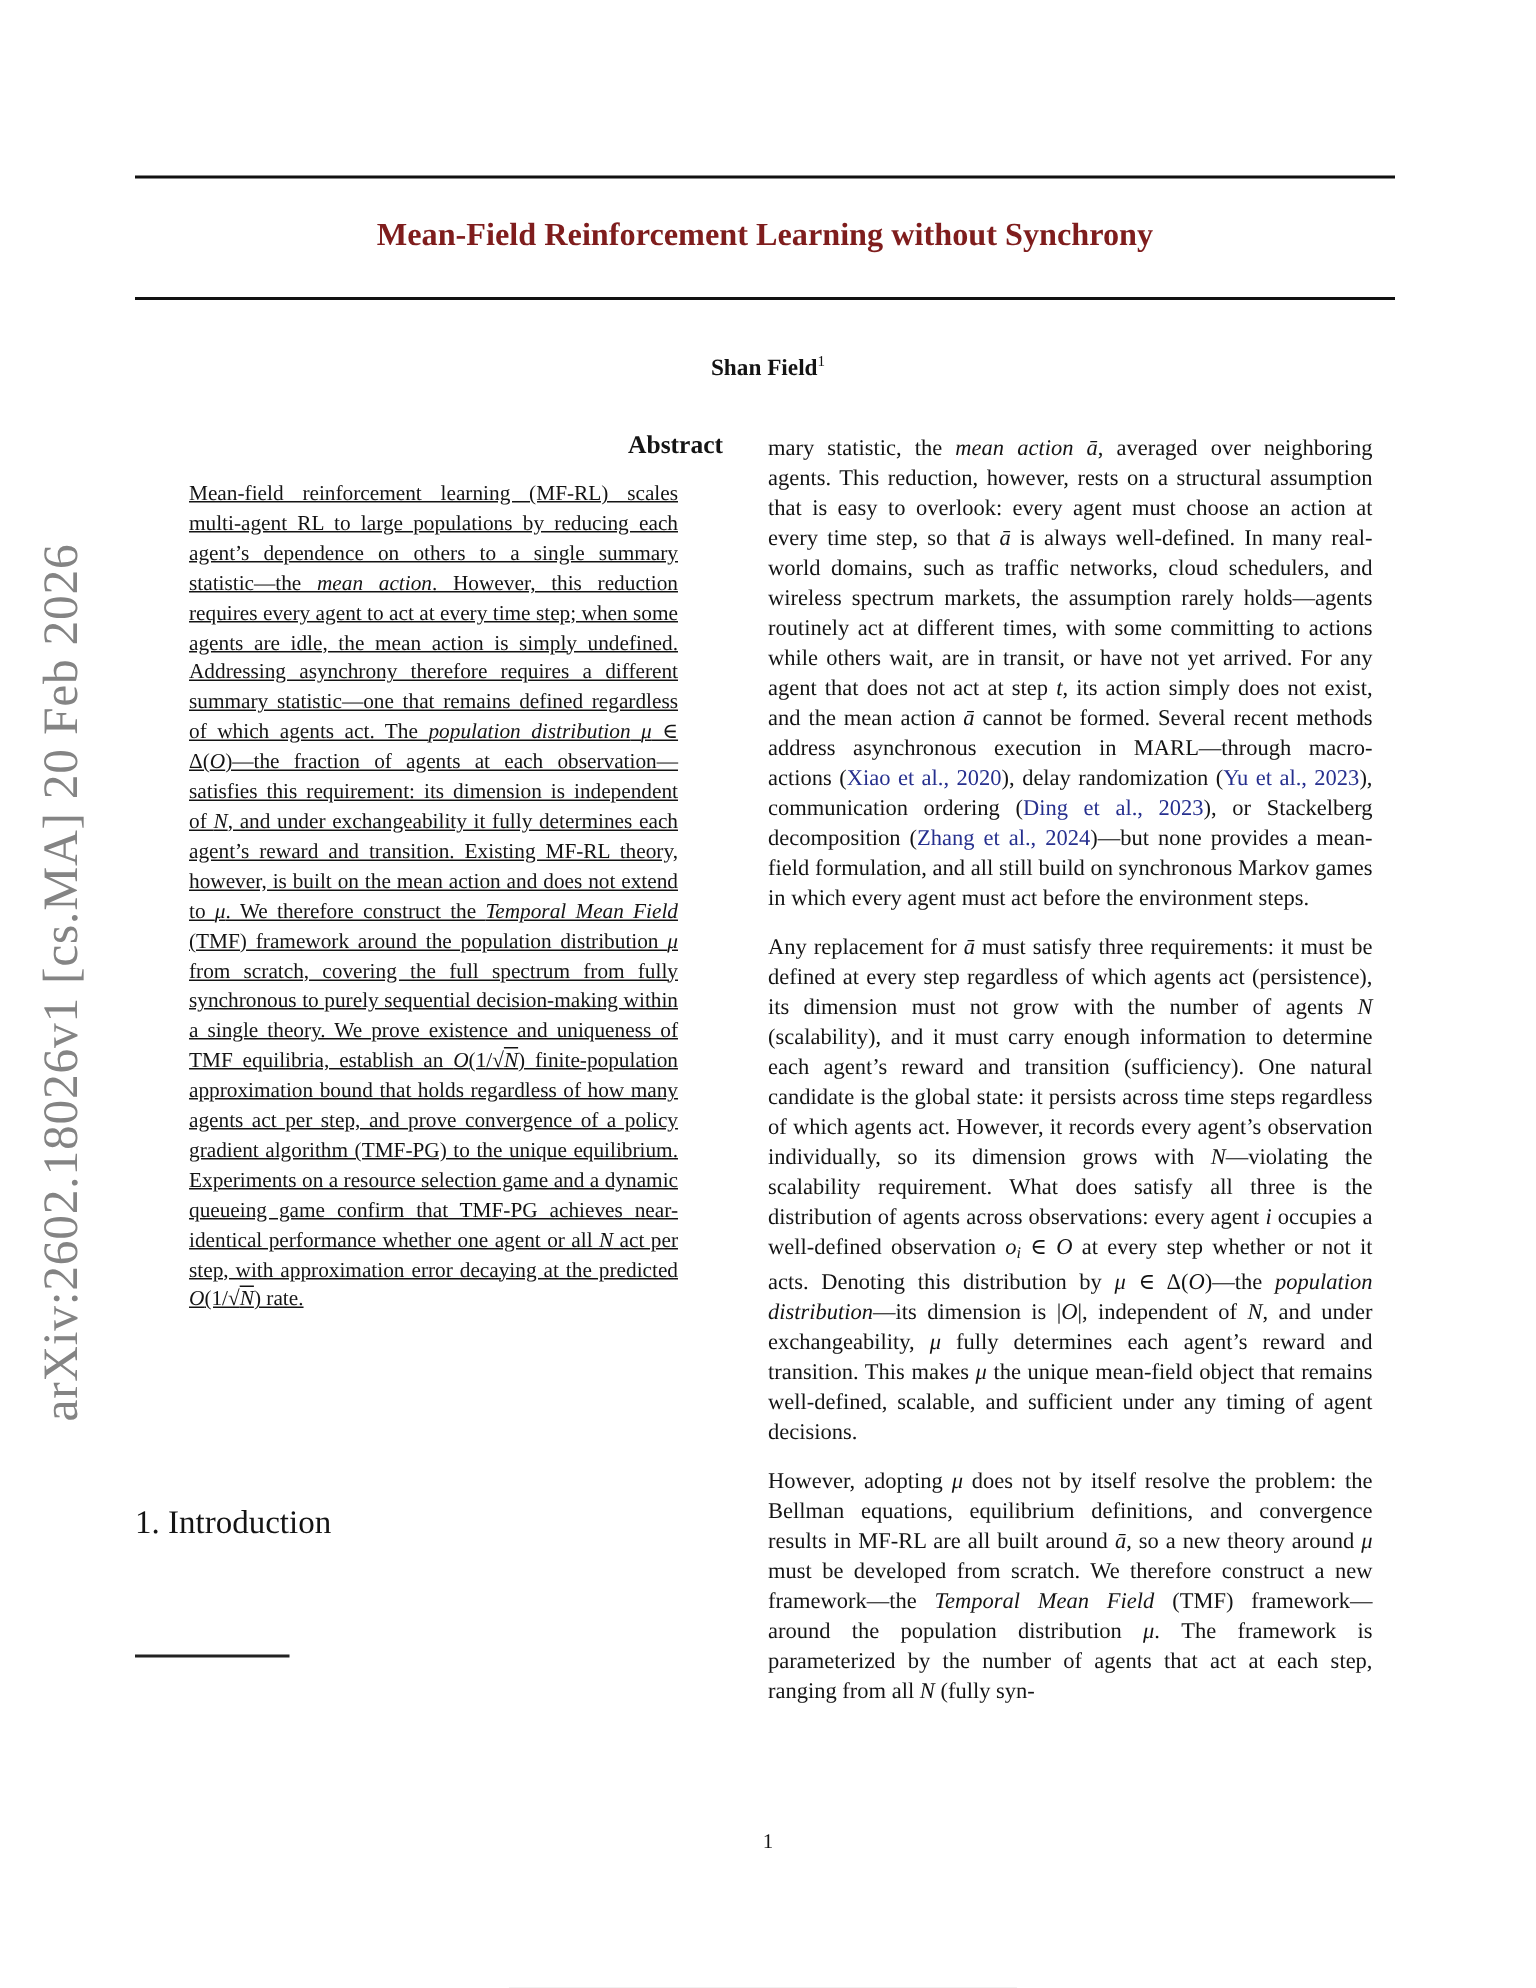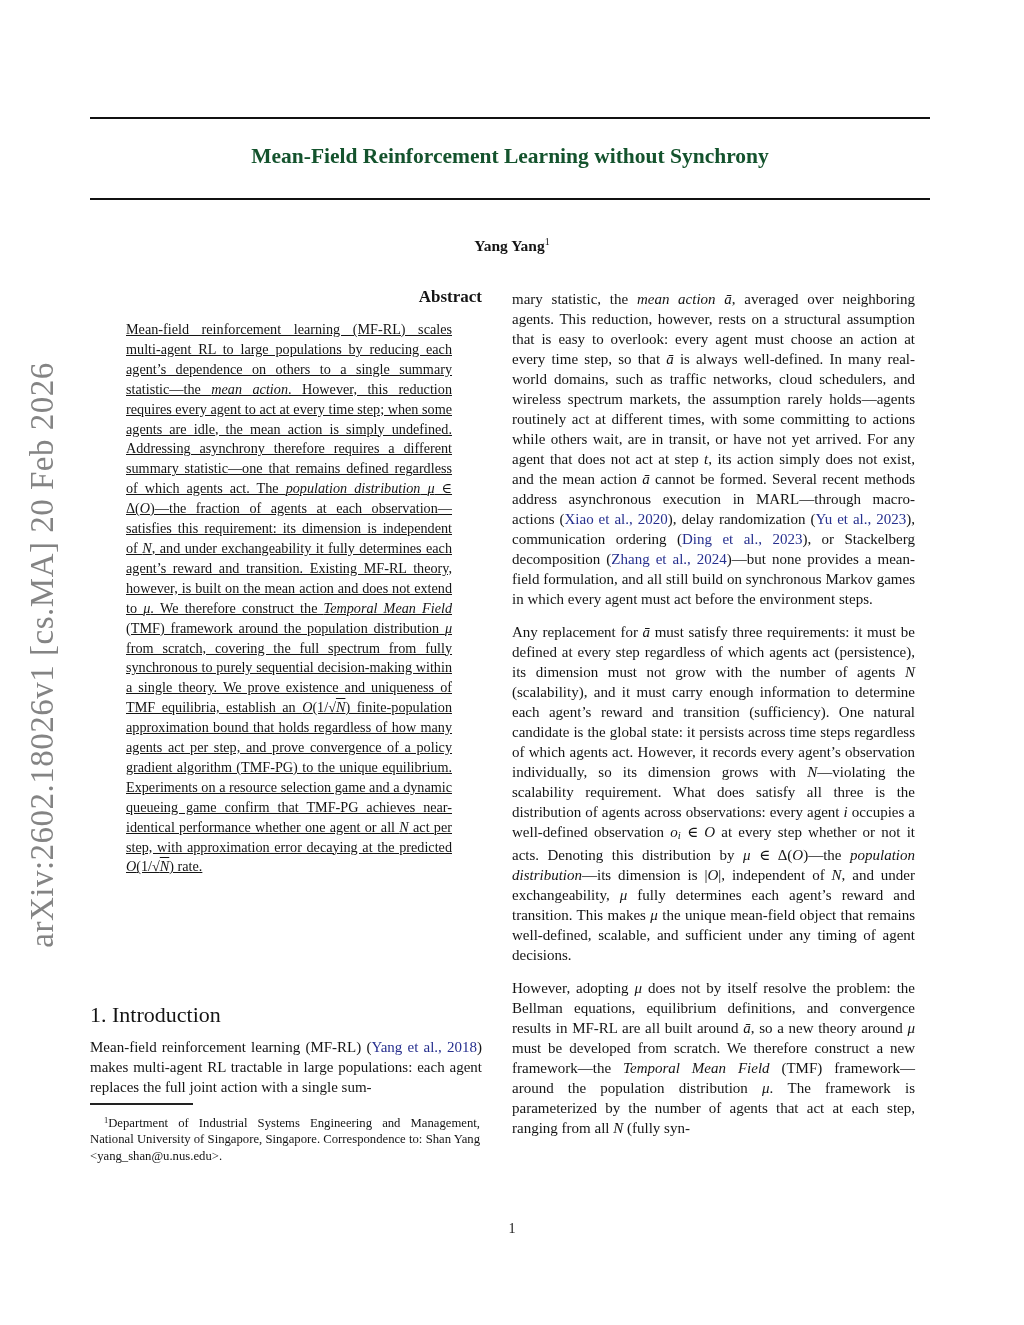--- a/index.html
+++ b/index.html
@@ -22,21 +22,21 @@
     color:var(--watermark-color,#848484);
   }
   .rule{
     position:absolute;left:90px;width:840px;height:2.4px;background:#111;
   }
   .rule-top{top:117px;}
   .rule-bottom{top:198px;}
   .title{
     position:absolute;left:90px;top:144px;width:840px;
     margin:0;text-align:center;
-    font-size:21.5px;font-weight:bold;color:#14532d;
+    font-size:21.5px;font-weight:bold;color:#7f1d1d;
   }
   .author{
     position:absolute;left:0;top:236px;width:1024px;
     text-align:center;font-size:15.5px;font-weight:bold;
   }
   .author .sup{font-size:10px;vertical-align:6px;font-weight:normal;}
   .abstract-block{position:absolute;left:90px;top:287px;width:392px;}
   .abstract-heading{
     margin:0 0 13px 0;text-align:right;
     font-size:17px;font-weight:bold;
@@ -84,40 +84,38 @@
 
 <div class="page">
 
   <div class="watermark">arXiv:2602.18026v1  [cs.MA]  20 Feb 2026</div>
 
   <div class="rule rule-top"></div>
   <h1 class="title">Mean-Field Reinforcement Learning without Synchrony</h1>
   <div class="rule rule-bottom"></div>
 
   <div class="author">
-    <span>Yang Yang</span><span class="sup">1</span>
+    <span>Shan Field</span><span class="sup">1</span>
   </div>
 
   <div class="abstract-block">
     <h2 class="abstract-heading">Abstract</h2>
     <p class="abstract-body"><span class="seg-p">Mean-field reinforcement learning (MF-RL) scales multi-agent RL to large populations by reducing each agent’s dependence on others to a single summary statistic—the </span><span class="seg-i">mean action</span><span class="seg-p">. However, this reduction requires every agent to act at every time step; when some agents are idle, the mean action is simply undefined. Addressing asynchrony therefore requires a different summary statistic—one that remains defined regardless of which agents act. The </span><span class="seg-i">population distribution</span><span class="seg-p"> </span><span class="seg-m">μ</span><span class="seg-p"> ∈ Δ(</span><span class="seg-cal">O</span><span class="seg-p">)—the fraction of agents at each observation—satisfies this requirement: its dimension is independent of </span><span class="seg-m">N</span><span class="seg-p">, and under exchangeability it fully determines each agent’s reward and transition. Existing MF-RL theory, however, is built on the mean action and does not extend to </span><span class="seg-m">μ</span><span class="seg-p">.  We therefore construct the </span><span class="seg-i">Temporal Mean Field</span><span class="seg-p"> (TMF) framework around the population distribution </span><span class="seg-m">μ</span><span class="seg-p"> from scratch, covering the full spectrum from fully synchronous to purely sequential decision-making within a single theory. We prove existence and uniqueness of TMF equilibria, establish an </span><span class="seg-m">O</span><span class="seg-p">(1/√</span><span class="seg-mo">N</span><span class="seg-p">) finite-population approximation bound that holds regardless of how many agents act per step, and prove convergence of a policy gradient algorithm (TMF-PG) to the unique equilibrium. Experiments on a resource selection game and a dynamic queueing game confirm that TMF-PG achieves near-identical performance whether one agent or all </span><span class="seg-m">N</span><span class="seg-p"> act per step, with approximation error decaying at the predicted </span><span class="seg-m">O</span><span class="seg-p">(1/√</span><span class="seg-mo">N</span><span class="seg-p">) rate.</span></p>
   </div>
 
   <div class="intro-block">
     <h2 class="section-heading">1. Introduction</h2>
-    <p class="body-par"><span class="seg-p">Mean-field reinforcement learning (MF-RL) (</span><span class="seg-c">Yang et al., 2018</span><span class="seg-p">) makes multi-agent RL tractable in large populations: each agent replaces the full joint action with a single sum-</span></p>
   </div>
 
   <div class="right-column">
     <p class="body-par"><span class="seg-p">mary statistic, the </span><span class="seg-i">mean action</span><span class="seg-p"> </span><span class="seg-m">ā</span><span class="seg-p">, averaged over neighboring agents.  This reduction, however, rests on a structural assumption that is easy to overlook: every agent must choose an action at every time step, so that </span><span class="seg-m">ā</span><span class="seg-p"> is always well-defined. In many real-world domains, such as traffic networks, cloud schedulers, and wireless spectrum markets, the assumption rarely holds—agents routinely act at different times, with some committing to actions while others wait, are in transit, or have not yet arrived. For any agent that does not act at step </span><span class="seg-m">t</span><span class="seg-p">, its action simply does not exist, and the mean action </span><span class="seg-m">ā</span><span class="seg-p"> cannot be formed. Several recent methods address asynchronous execution in MARL—through macro-actions (</span><span class="seg-c">Xiao et al., 2020</span><span class="seg-p">), delay randomization (</span><span class="seg-c">Yu et al., 2023</span><span class="seg-p">), communication ordering (</span><span class="seg-c">Ding et al., 2023</span><span class="seg-p">), or Stackelberg decomposition (</span><span class="seg-c">Zhang et al., 2024</span><span class="seg-p">)—but none provides a mean-field formulation, and all still build on synchronous Markov games in which every agent must act before the environment steps.</span></p>
     <p class="body-par"><span class="seg-p">Any replacement for </span><span class="seg-m">ā</span><span class="seg-p"> must satisfy three requirements: it must be defined at every step regardless of which agents act (persistence), its dimension must not grow with the number of agents </span><span class="seg-m">N</span><span class="seg-p"> (scalability), and it must carry enough information to determine each agent’s reward and transition (sufficiency).  One natural candidate is the global state: it persists across time steps regardless of which agents act. However, it records every agent’s observation individually, so its dimension grows with </span><span class="seg-m">N</span><span class="seg-p">—violating the scalability requirement.  What does satisfy all three is the distribution of agents across observations:  every agent </span><span class="seg-m">i</span><span class="seg-p"> occupies a well-defined observation </span><span class="seg-m">o</span><span class="seg-msub">i</span><span class="seg-p"> ∈ </span><span class="seg-cal">O</span><span class="seg-p"> at every step whether or not it acts. Denoting this distribution by </span><span class="seg-m">μ</span><span class="seg-p"> ∈ Δ(</span><span class="seg-cal">O</span><span class="seg-p">)—the </span><span class="seg-i">population distribution</span><span class="seg-p">—its dimension is |</span><span class="seg-cal">O</span><span class="seg-p">|, independent of </span><span class="seg-m">N</span><span class="seg-p">, and under exchangeability, </span><span class="seg-m">μ</span><span class="seg-p"> fully determines each agent’s reward and transition.  This makes </span><span class="seg-m">μ</span><span class="seg-p"> the unique mean-field object that remains well-defined, scalable, and sufficient under any timing of agent decisions.</span></p>
     <p class="body-par"><span class="seg-p">However, adopting </span><span class="seg-m">μ</span><span class="seg-p"> does not by itself resolve the problem: the Bellman equations, equilibrium definitions, and convergence results in MF-RL are all built around </span><span class="seg-m">ā</span><span class="seg-p">, so a new theory around </span><span class="seg-m">μ</span><span class="seg-p"> must be developed from scratch. We therefore construct a new framework—the </span><span class="seg-i">Temporal Mean Field</span><span class="seg-p"> (TMF) framework—around the population distribution </span><span class="seg-m">μ</span><span class="seg-p">. The framework is parameterized by the number of agents that act at each step, ranging from all </span><span class="seg-m">N</span><span class="seg-p"> (fully syn-</span></p>
   </div>
 
   <div class="footnote-block">
     <div class="footnote-rule"></div>
-    <p class="footnote-text"><span class="seg-sup">1</span><span class="seg-p">Department of Industrial Systems Engineering and Management, National University of Singapore, Singapore.  Correspondence to: Shan Yang &lt;yang_shan@u.nus.edu&gt;.</span></p>
   </div>
 
 
   <div class="page-number">1</div>
 
 </div>
 
 </body></html>

